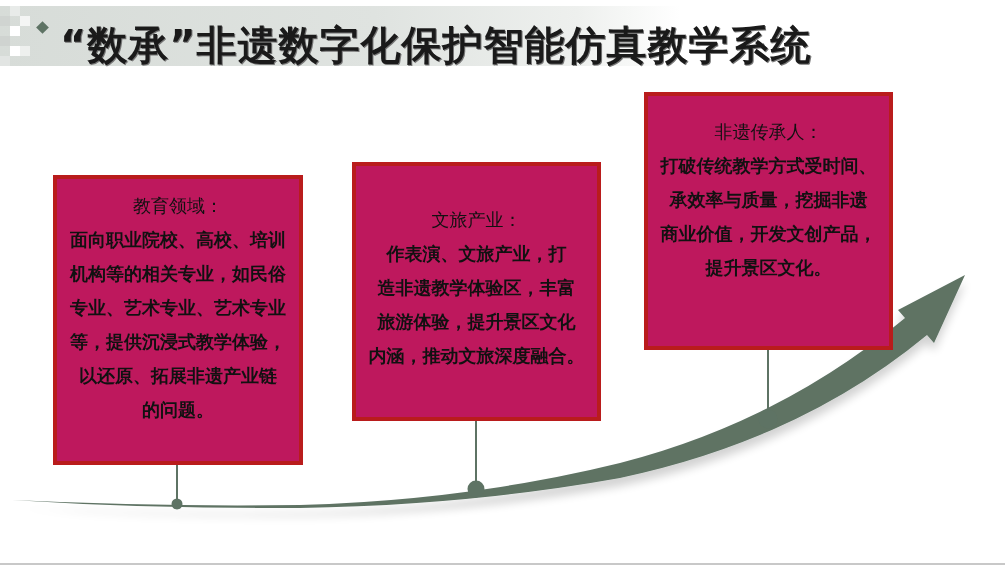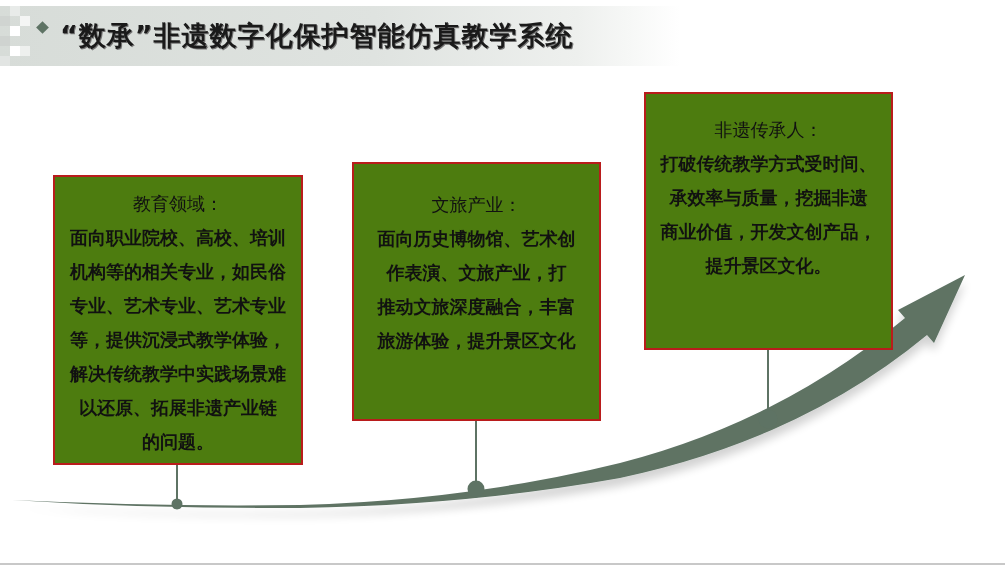--- a/index.html
+++ b/index.html
@@ -2,22 +2,22 @@
 <html><head>
 <meta charset="utf-8">
 <style>
   html, body { margin:0; padding:0; }
   body { width:1005px; height:565px; position:relative; overflow:hidden; background:#ffffff; font-family:"DejaVu Sans", sans-serif; }
   .title-bar { position:absolute; left:0; top:6px; width:680px; height:60px;
     background:linear-gradient(90deg, #d7dcd8 0%, #dfe3e0 55%, #eef0ee 85%, #ffffff 100%); }
   .checker { position:absolute; left:0; top:6px; width:40px; height:60px; }
   .checker div { position:absolute; width:10px; height:10px; }
   .diamond { position:absolute; left:38px; top:23px; width:9px; height:9px; background:#5e7364; transform:rotate(45deg); }
-  .title { position:absolute; left:60px; top:18px; font-size:27px; font-weight:bold; color:#1a1a1a; letter-spacing:1px; white-space:nowrap; text-shadow:1px 1px 0 #777; }
-  .card { position:absolute; background:#4d7c0f; border:2px solid #b91c1c; box-sizing:border-box; text-align:center; color:#111; font-size:18px; line-height:34px; }
+  .title { position:absolute; left:60px; top:18px; font-size:40px; font-weight:bold; color:#1a1a1a; letter-spacing:1px; white-space:nowrap; text-shadow:1px 1px 0 #777; }
+  .card { position:absolute; background:#be185d; border:4px solid #b91c1c; box-sizing:border-box; text-align:center; color:#111; font-size:18px; line-height:34px; }
   .card .head { display:block; }
   .card .body { display:block;font-weight:bold; }
   svg.curve { position:absolute; left:0; top:0; }
   .bottom-line { position:absolute; left:0; top:563px; width:1005px; height:2px; background:#c8c8c8; }
 </style>
 </head>
 <body>
 
 <div class="title-bar"></div>
 <div class="checker">
@@ -58,31 +58,30 @@
   <circle cx="476" cy="489" r="8.5" fill="#5e7364"></circle>
   <circle cx="768" cy="419" r="9.5" fill="#5e7364"></circle>
 </svg>
 
 <div class="card" style="left:53px;top:175px;width:250px;height:290px;padding-top:10px;">
   <span class="head">教育领域：</span>
   <span class="body">面向职业院校、高校、培训</span>
   <span class="body">机构等的相关专业，如民俗</span>
   <span class="body">专业、艺术专业、艺术专业</span>
   <span class="body">等，提供沉浸式教学体验，</span>
-  <span class="body">解决传统教学中实践场景难</span>
   <span class="body">以还原、拓展非遗产业链</span>
   <span class="body">的问题。</span>
 </div>
 
-<div class="card" style="left:352px;top:162px;width:249px;height:259px;padding-top:24px;">
+<div class="card" style="left:352px;top:162px;width:249px;height:259px;padding-top:37px;">
   <span class="head">文旅产业：</span>
-  <span class="body">面向历史博物馆、艺术创</span>
   <span class="body">作表演、文旅产业，打</span>
-  <span class="body">推动文旅深度融合，丰富</span>
+  <span class="body">造非遗教学体验区，丰富</span>
   <span class="body">旅游体验，提升景区文化</span>
+  <span class="body">内涵，推动文旅深度融合。</span>
 </div>
 
 <div class="card" style="left:644px;top:92px;width:249px;height:258px;padding-top:19px;">
   <span class="head">非遗传承人：</span>
   <span class="body">打破传统教学方式受时间、</span>
   <span class="body">承效率与质量，挖掘非遗</span>
   <span class="body">商业价值，开发文创产品，</span>
   <span class="body">提升景区文化。</span>
 </div>
 

